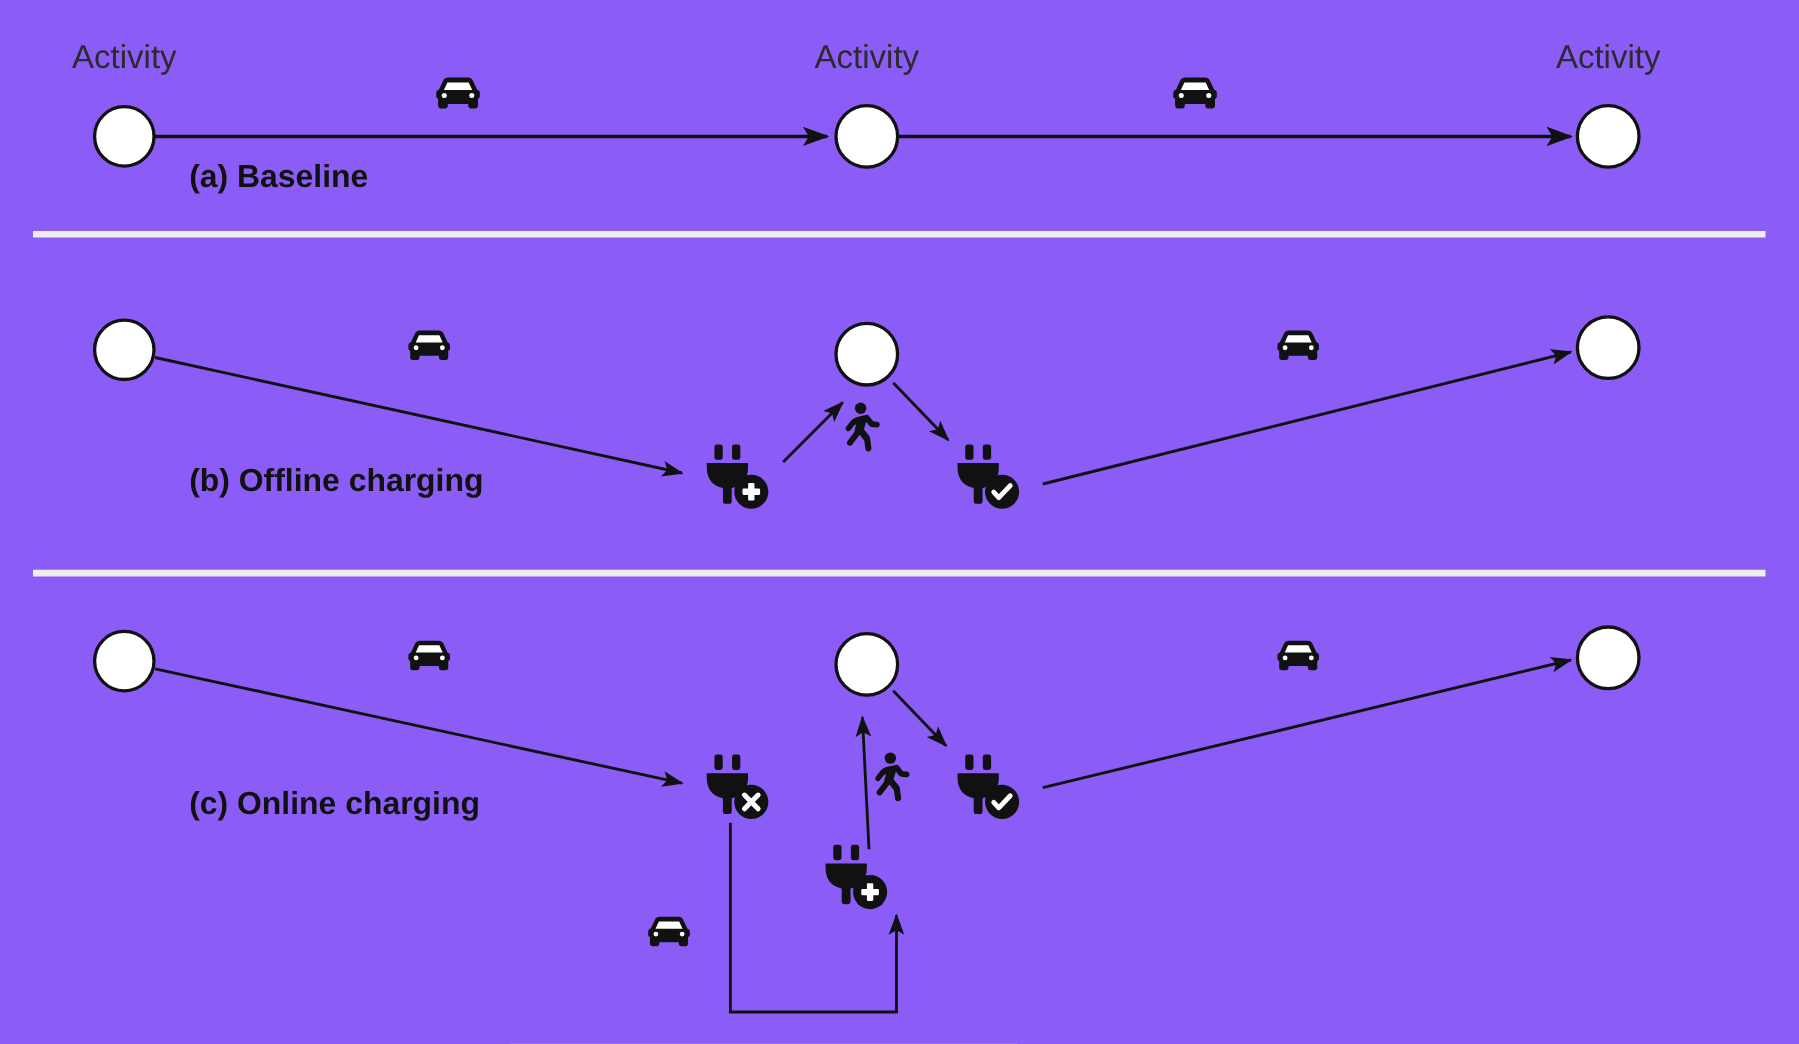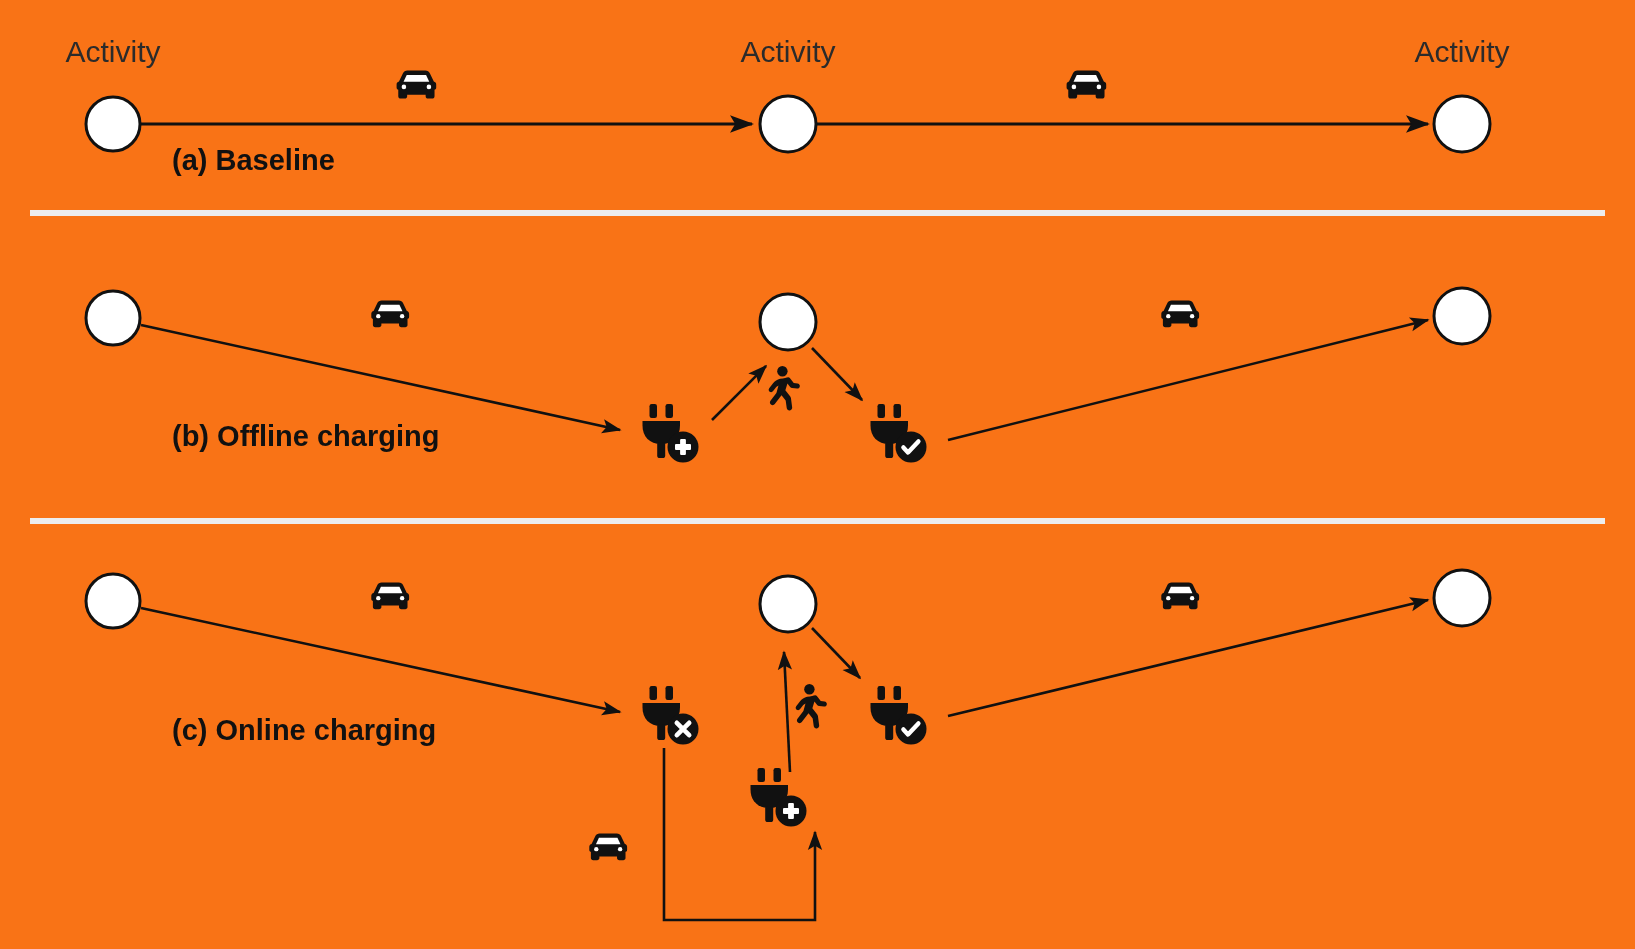--- a/index.html
+++ b/index.html
@@ -7,21 +7,21 @@
     padding: 0;
     background: #ffffff;
   }
   body {
     font-family: "Liberation Sans", sans-serif;
   }
   #figure {
     position: relative;
     width: 1635px;
     height: 949px;
-    background: #f97316;
+    background: #8b5cf6;
     overflow: hidden;
   }
   #figure svg {
     display: block;
   }
   .panel-label {
     font-weight: bold;
     font-size: 29px;
     fill: #111111;
     font-family: "Liberation Sans", sans-serif;

